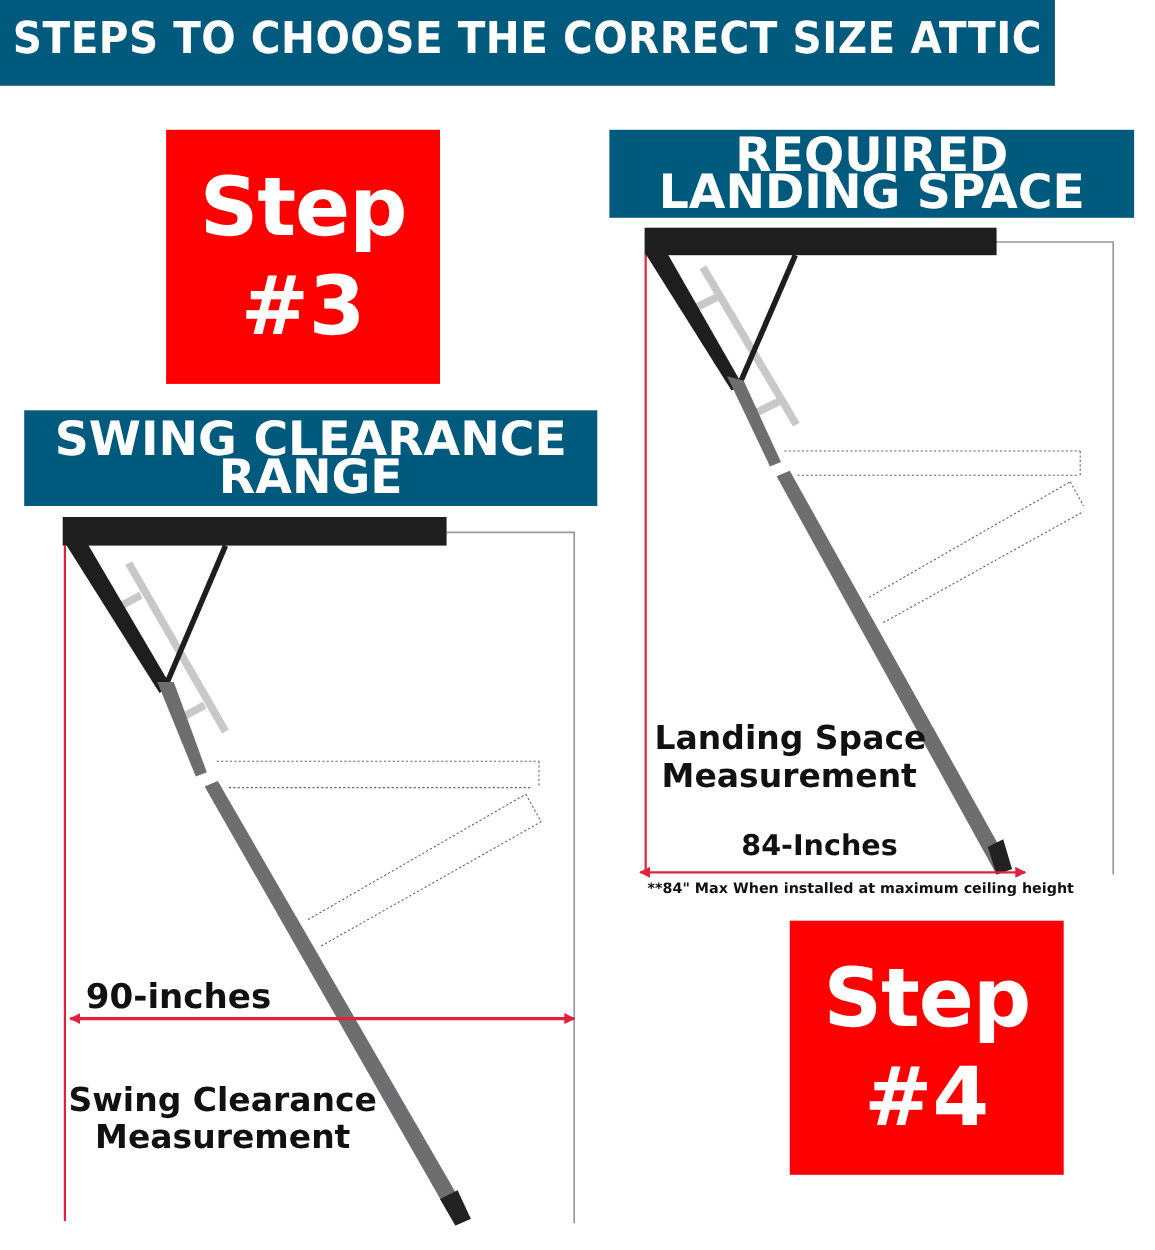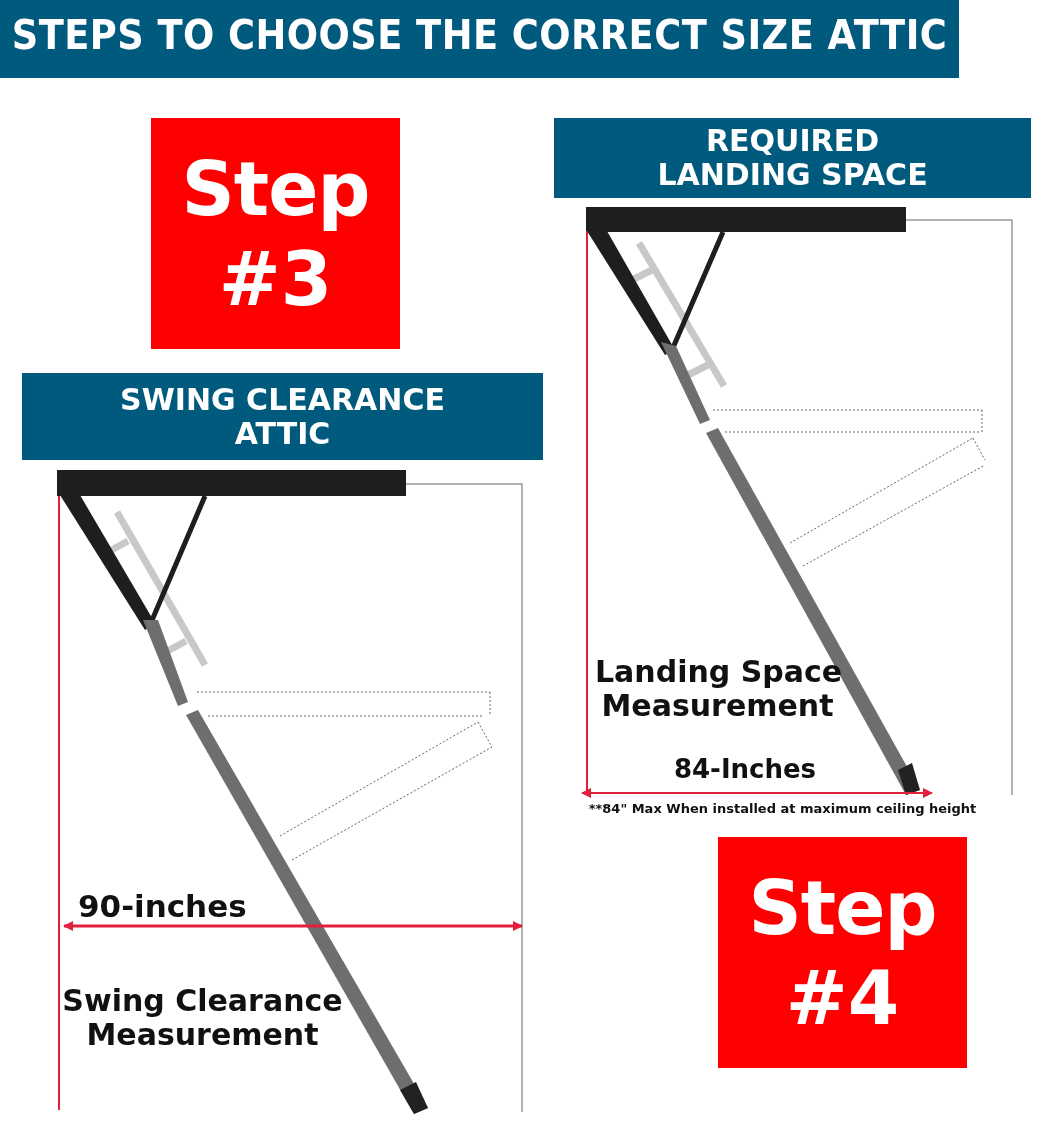--- a/index.html
+++ b/index.html
@@ -4,21 +4,21 @@
 <style>
   html, body { margin:0; padding:0; background:#ffffff; }
   body { width:1050px; height:1136px; position:relative; overflow:hidden; font-family:"DejaVu Sans", sans-serif; }
   .banner { position:absolute; left:0; top:0; width:959px; height:78px; background:#005a7d; color:#fff; display:flex; align-items:center; justify-content:center; }
   .banner span { font-family:"DejaVu Sans", sans-serif; font-weight:bold; font-size:40px; letter-spacing:0.5px; transform:scaleX(0.92); display:inline-block; white-space:nowrap; margin-top:-8px; }
   .step { position:absolute; background:#ff0000; color:#fff; display:flex; flex-direction:column; align-items:center; justify-content:center; font-family:"DejaVu Sans", sans-serif; font-weight:bold; line-height:1;margin-left:16px; }
   .step .l1 { font-size:74px; letter-spacing:-1px; }
   .step .l2 { font-size:74px; margin-top:16px; }
   .step3 { left:135px; top:118px; width:249px; height:231px; }
   .step4 { left:702px; top:837px; width:249px; height:231px; }
-  .hdr { position:absolute; background:#005a7d; color:#fff; display:flex; flex-direction:column; align-items:center; justify-content:center; font-family:"DejaVu Sans", sans-serif; font-weight:bold; font-size:30px; line-height:34px; text-align:center; }
+  .hdr { position:absolute; background:#005a7d; color:#fff; display:flex; flex-direction:column; align-items:center; justify-content:center; font-family:"DejaVu Sans", sans-serif; font-weight:bold; font-size:43px; line-height:34px; text-align:center; }
   .hdr-landing { left:554px; top:118px; width:477px; height:80px; }
   .hdr-swing { left:22px; top:373px; width:521px; height:87px; }
   svg.diagram { position:absolute; left:0; top:0; }
   .lbl { position:absolute; color:#111; font-family:"DejaVu Sans", sans-serif; font-weight:bold; text-align:center; white-space:nowrap; }
   .model { left:270px; top:560px; width:210px; font-size:32px; line-height:34px; }
   .landing-meas { left:595px; top:655px; width:245px; font-size:30px; line-height:34px; }
   .inches84 { left:650px; top:754px; width:190px; font-size:26px; }
   .note { left:585px; top:801px; width:395px; font-size:13px; font-weight:bold; }
   .inches90 { left:78px; top:872px; width:180px; font-size:31px; text-align:left;margin-top:16px; }
   .swing-meas { left:55px; top:984px; width:295px; font-size:30px; line-height:34px; }
@@ -35,21 +35,21 @@
   <div class="l2">#3</div>
 </div>
 
 <div class="hdr hdr-landing">
   <div>REQUIRED</div>
   <div>LANDING SPACE</div>
 </div>
 
 <div class="hdr hdr-swing">
   <div>SWING CLEARANCE</div>
-  <div>ATTIC</div>
+  <div>RANGE</div>
 </div>
 
 <svg class="diagram" width="1050" height="1136" viewBox="0 0 1050 1136">
   <defs>
     <marker id="arrowR" markerWidth="10" markerHeight="10" refX="9" refY="5" orient="auto" markerUnits="userSpaceOnUse">
       <path d="M0,0 L10,5 L0,10 Z" fill="#e0203c"></path>
     </marker>
     <marker id="arrowL" markerWidth="10" markerHeight="10" refX="1" refY="5" orient="auto" markerUnits="userSpaceOnUse">
       <path d="M10,0 L0,5 L10,10 Z" fill="#e0203c"></path>
     </marker>

